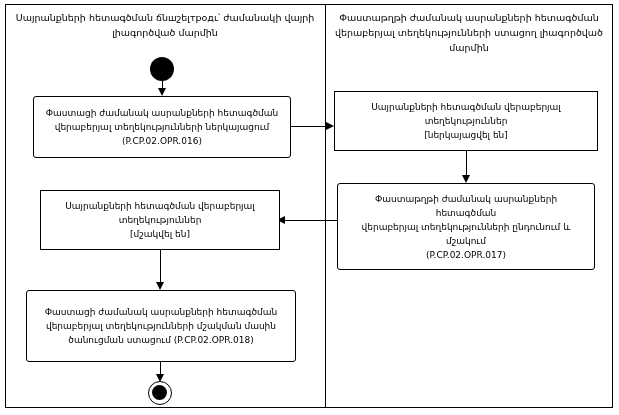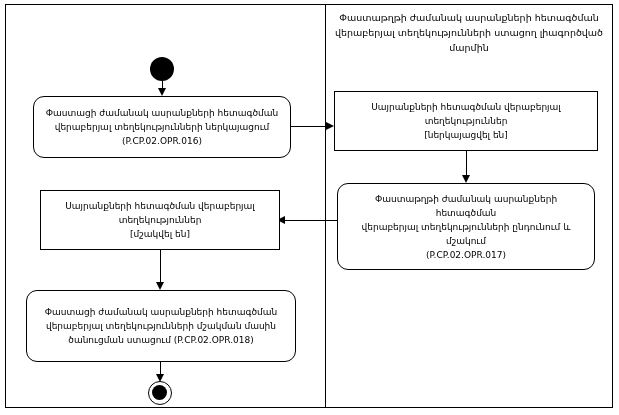--- a/index.html
+++ b/index.html
@@ -62,21 +62,21 @@
     text-align: center;
     font-size: 9px;
     line-height: 14px;
     color: #000000;
   }
   .node .inner {
     padding: 2px 6px;
     white-space: pre-line;
   }
   .rounded {
-    border-radius: 11px;
+    border-radius: 3px;
   }
   .start-node {
     position: absolute;
     width: 24px;
     height: 24px;
     border-radius: 50%;
     background: #000000;
   }
   .end-node-outer {
     position: absolute;
@@ -122,20 +122,21 @@
   }
 </style>
 </head>
 <body>
 
 <div id="diagram">
 
   <div class="frame"></div>
   <div class="divider"></div>
 
+  <div class="swimlane-title lane-left-title">Սայրանքների հետագծման ճնшշելтродւ՝ ժամանակի վայրի լիագործված մարմին</div>
 
   <div class="swimlane-title lane-right-title">Փաստաթղթի ժամանակ ասրանքների հետագծման վերաբերյալ տեղեկությունների ստացող լիագործված մարմին</div>
 
   <div class="start-node" style="left:150px; top:57px;"></div>
 
   <div class="edge-v" style="left:162px; top:81px; height:9px;"></div>
   <div class="arrow arrow-down" style="left:158px; top:88px;"></div>
 
   <div class="node rounded" style="left:33px; top:96px; width:258px; height:62px;">
     <div class="inner">Փաստացի ժամանակ ասրանքների հետագծման

